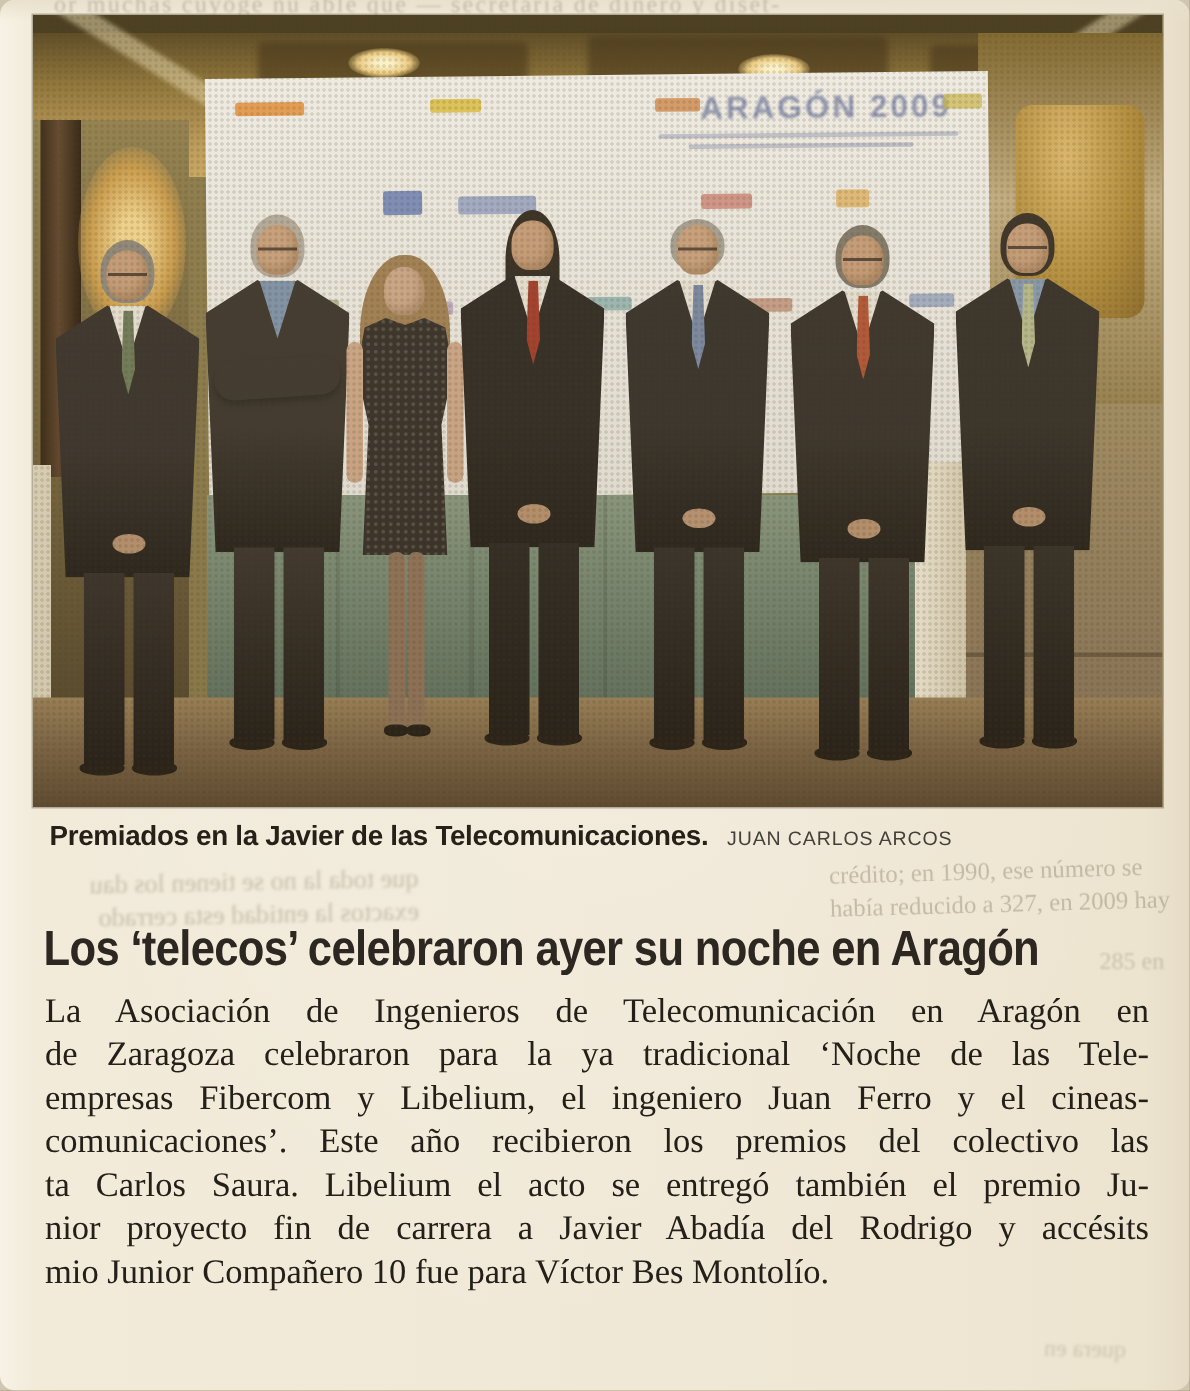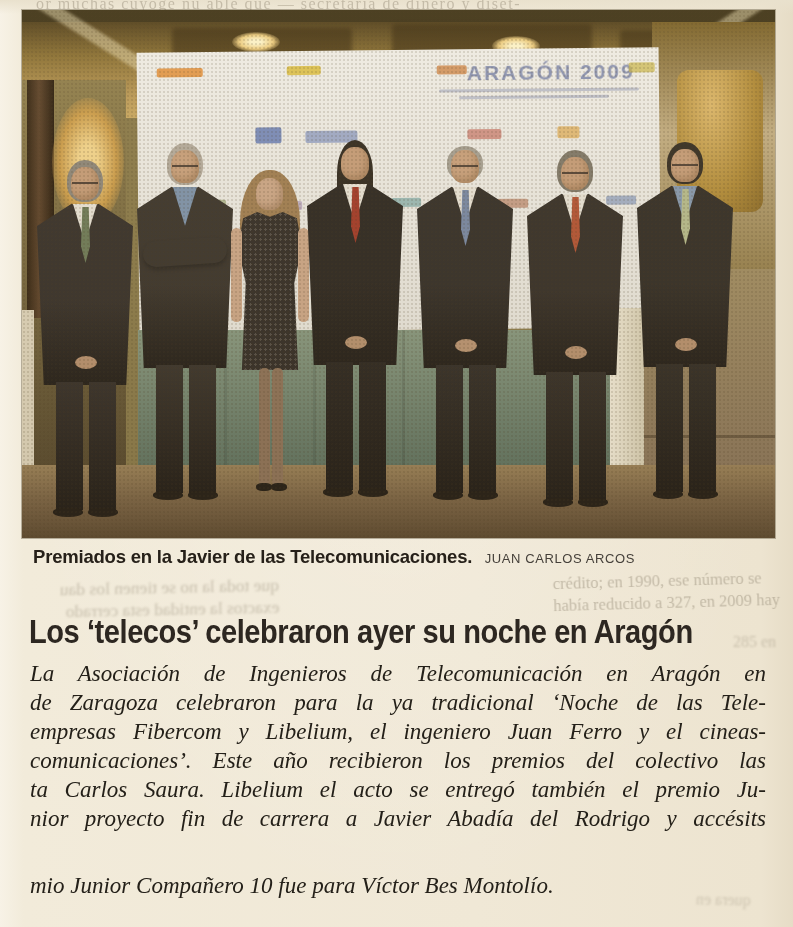--- a/index.html
+++ b/index.html
@@ -1,18 +1,18 @@
 <!DOCTYPE html>
 <html><head>
 <meta charset="utf-8">
 <style>
   html,body{margin:0;padding:0;background:#cfc6b2;}
   .page{position:relative;width:793px;height:927px;overflow:hidden;
     background:linear-gradient(90deg,#f7f2e6 0,#f2ebda 3%,#f0e8d6 60%,#ede4d0 96%,#e6dcc6 100%);
-    font-family:"Liberation Serif",serif;}
+    font-family:"Liberation Serif",serif;border-radius:10px;}
   .page::before{content:"";position:absolute;inset:0;pointer-events:none;
     background:linear-gradient(180deg,#e9e1cd 0,rgba(0,0,0,0) 14px),
                radial-gradient(ellipse at 50% 40%,rgba(255,255,255,.18),rgba(0,0,0,0) 70%);}
 
   
   .photo{position:absolute;left:22px;top:10px;width:753px;height:528px;overflow:hidden;
     background:#8a7a4a;box-shadow:0 0 0 1px rgba(70,58,32,.35);}
   .photo *{position:absolute;}
   .ph-topband{left:0;top:0;width:100%;height:14px;background:#3f3418;}
   .ph-ceiling{left:0;top:12px;width:100%;height:96px;
@@ -100,22 +100,22 @@
   
   .caption{position:absolute;top:546px;left:33px;color:#262019;
     font-family:"Liberation Sans",sans-serif;white-space:nowrap;}
   .caption .main{font-size:18.5px;font-weight:bold;letter-spacing:-.2px;}
   .caption .credit{font-size:13px;color:#45403a;letter-spacing:.6px;margin-left:8px;}
   .headline{position:absolute;top:613px;left:29px;width:700px;white-space:nowrap;
     font-family:"Liberation Sans",sans-serif;font-size:33px;font-weight:bold;
     color:#2d2721;letter-spacing:-.5px;transform:scaleX(.88);transform-origin:left center;}
   .article{position:absolute;top:659px;left:30px;width:736px;
     font-size:23px;line-height:29px;color:#242019;}
-  .article .jl{text-align:justify;text-align-last:justify;height:29px;overflow:hidden;font-style:italic;}
-  .article .jl.last{text-align-last:left;margin-top:38px;}
+  .article .jl{text-align:justify;text-align-last:justify;height:29px;overflow:hidden;}
+  .article .jl.last{text-align-last:left;}
 
   
   .bleed{position:absolute;color:#9e9480;font-family:"Liberation Serif",serif;
     pointer-events:none;white-space:nowrap;}
   .b-top{top:-5px;left:36px;font-size:16px;opacity:.5;filter:blur(.6px);letter-spacing:1.5px;}
   .b-left{top:576px;left:60px;font-size:17.5px;line-height:22px;opacity:.5;
     filter:blur(1.1px);transform:scaleX(-1) rotate(1.2deg);}
   .b-right{top:570px;left:553px;font-size:16.5px;line-height:22px;opacity:.55;
     filter:blur(.5px);transform:rotate(-1.6deg);}
   .b-frag{top:633px;left:733px;font-size:16px;opacity:.45;filter:blur(.8px);}

